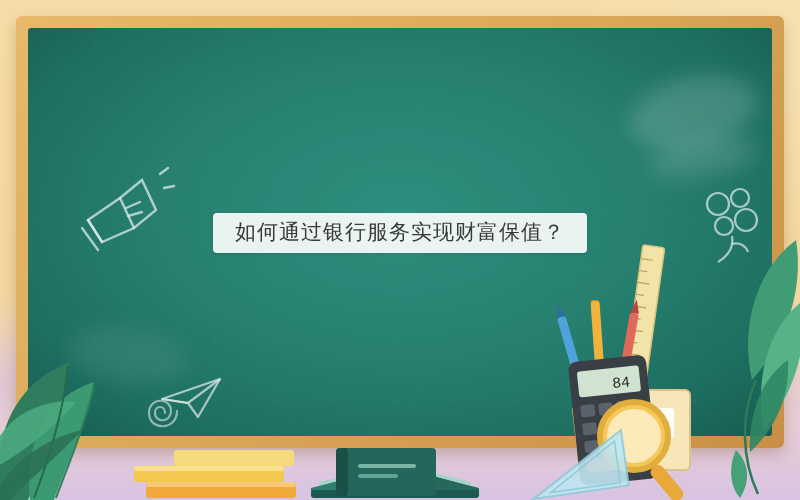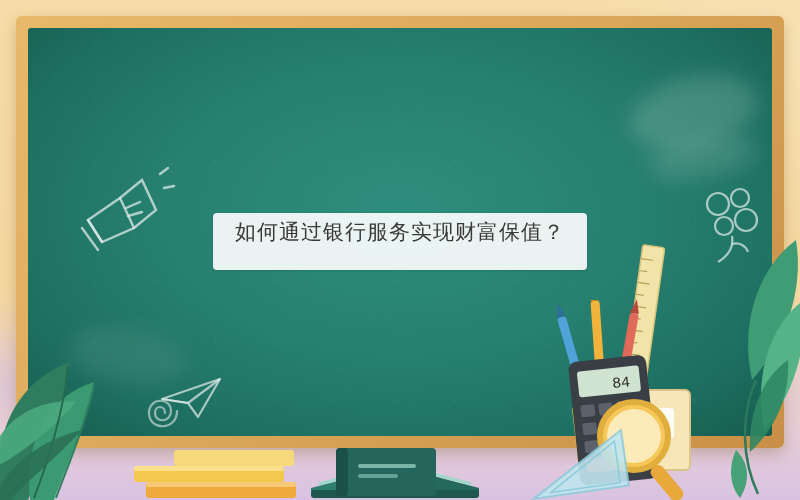--- a/index.html
+++ b/index.html
@@ -106,21 +106,21 @@
     position: absolute;
     left: 0;
     right: 0;
     top: 213px;
     display: flex;
     justify-content: center;
     pointer-events: none;
   }
   .headline {
     display: inline-block;
-    padding: 7px 22px 26px 22px;
+    padding: 7px 22px 9px 22px;
     border-radius: 4px;
     background: rgba(255, 255, 255, 0.90);
     color: #3a3a3a;
     font-size: 21px;
     line-height: 1.15;
     letter-spacing: 1px;
     white-space: nowrap;
     box-shadow: 0 1px 3px rgba(0,0,0,0.12);
   }
 

